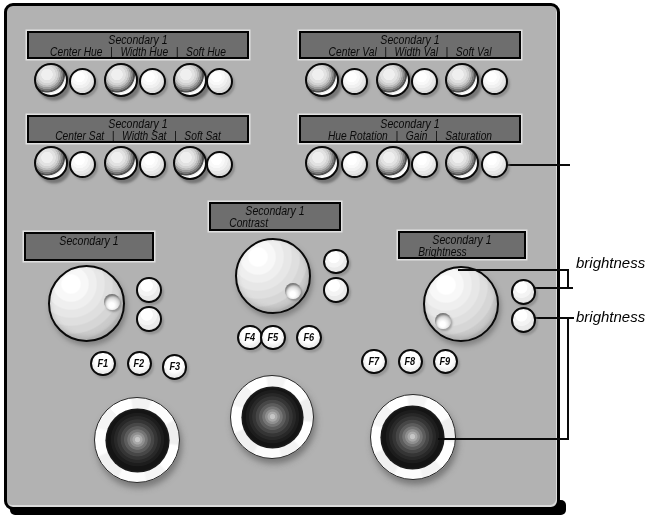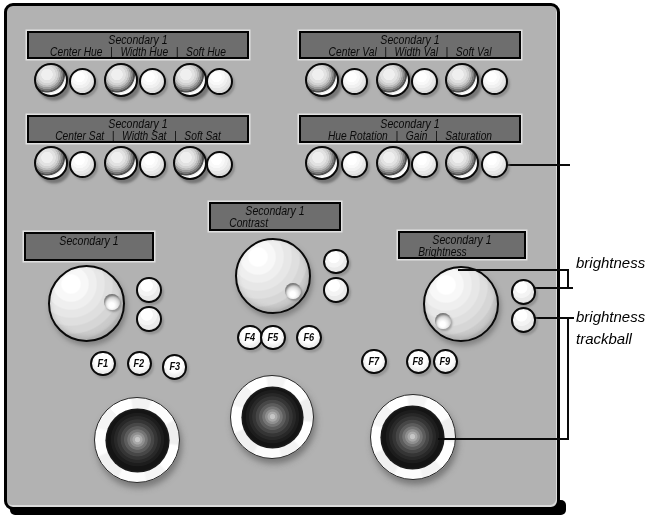--- a/index.html
+++ b/index.html
@@ -213,21 +213,21 @@
     </div>
   <div class="fbtn comp" style="left:260px;top:324.5px;">
       <span>F5</span>
     </div>
   <div class="fbtn comp" style="left:296.3px;top:324.5px;">
       <span>F6</span>
     </div>
   <div class="fbtn comp" style="left:361.3px;top:348.8px;text-align:right;">
       <span>F7</span>
     </div>
-  <div class="fbtn comp" style="left:397.5px;top:348.8px;margin-left:8px;">
+  <div class="fbtn comp" style="left:397.5px;top:348.8px;">
       <span>F8</span>
     </div>
   <div class="fbtn comp" style="left:432.5px;top:348.8px;">
       <span>F9</span>
     </div>
 
   <div class="tball comp" style="left:94.4px;top:397px;width:86px;height:86px;">
     <div class="ball"></div>
   </div>
   <div class="tball comp" style="left:230px;top:375px;width:84px;height:84px;">
@@ -243,16 +243,15 @@
   <div class="cline z-under" style="left:566.5px;top:269px;width:2px;height:20px;"></div>
   <div class="cline z-under" style="left:530px;top:316.5px;width:44px;height:2px;"></div>
   <div class="cline z-under" style="left:566.5px;top:316.5px;width:2px;height:123px;"></div>
   <div class="cline z-over" style="left:438px;top:437.5px;width:130.5px;height:2px;"></div>
 
   <div class="callout" style="top:252px;line-height:22px;">
     <div>brightness</div>
   </div>
   <div class="callout" style="top:306px;line-height:22px;">
     <div>brightness</div>
-    <div>trackball</div>
   </div>
 
 </div>
 
 </body></html>

